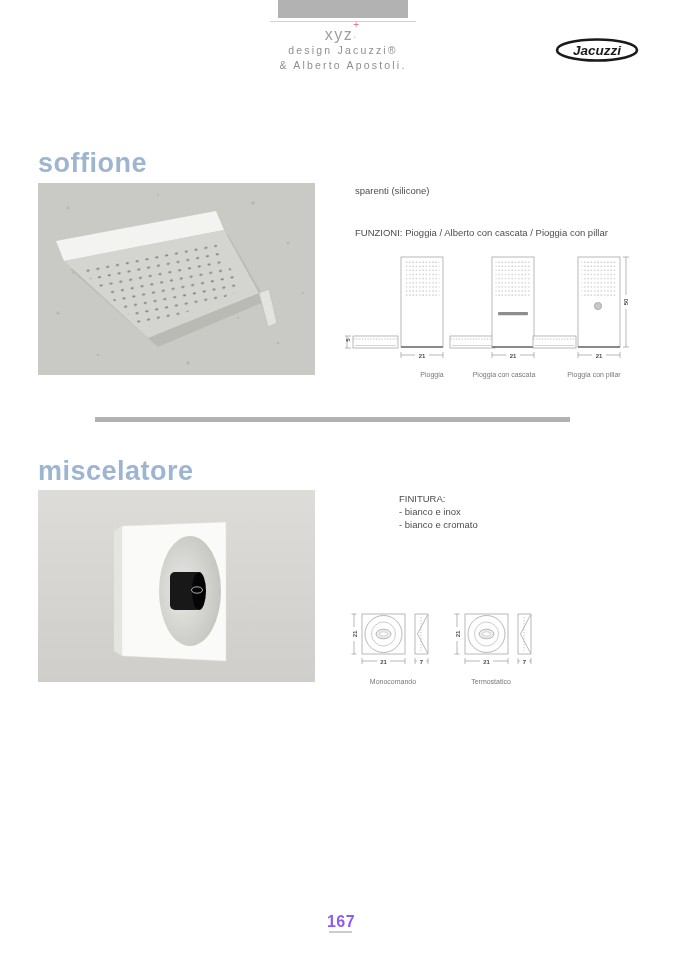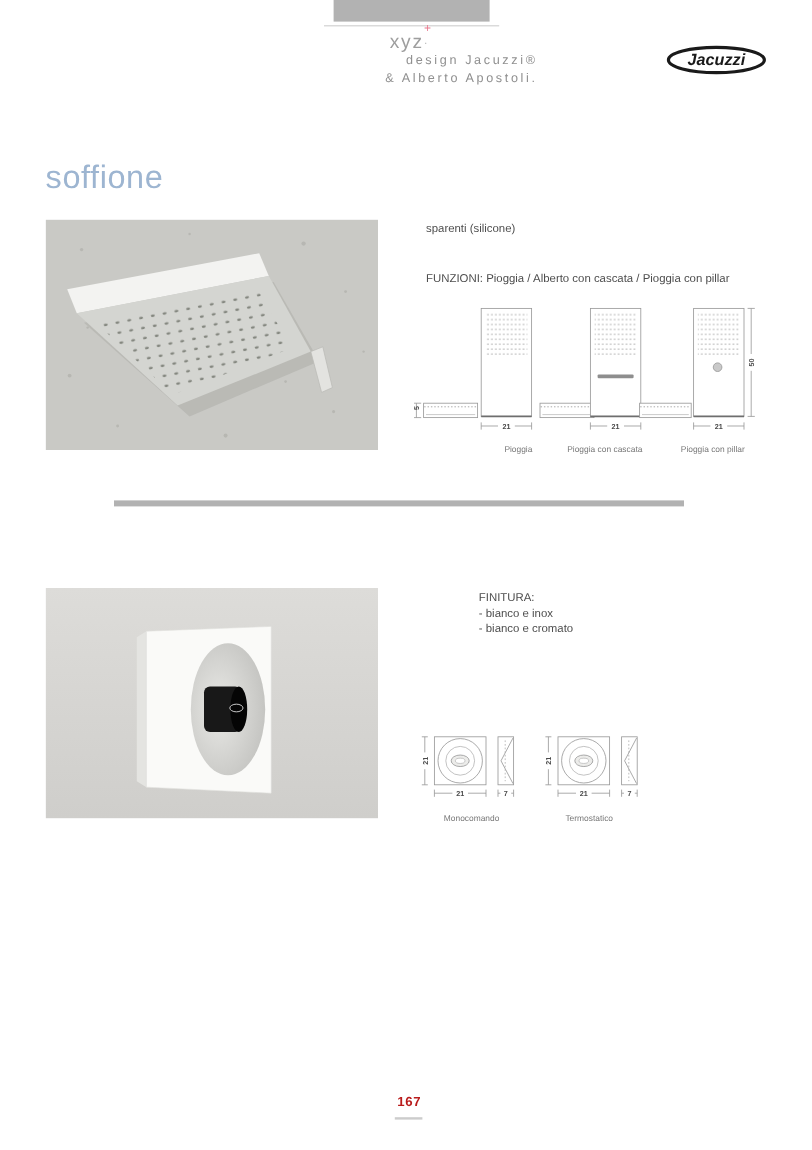--- a/index.html
+++ b/index.html
@@ -13,46 +13,46 @@
     margin: 0 auto;
   }
   
   .top-bar { position: absolute; left: 278px; top: 0; width: 130px; height: 18px; background: #b2b2b2; }
   .top-rule { position: absolute; left: 270px; top: 21px; width: 146px; height: 1px; background: #d2d2d2; }
   .brand { position: absolute; left: 270px; top: 24px; width: 146px; text-align: center;
            color: #9e9e9e; font-size: 16px; letter-spacing: 1.5px; }
   .brand .mark { position: relative; display: inline-block; width: 8px; height: 16px; }
   .brand .plus { position: absolute; left: 0; top: -5px; color: #e87b90; font-size: 10px; letter-spacing: 0; }
   .brand .dot  { position: absolute; left: 0; bottom: 0; color: #bdbdbd; font-size: 10px; letter-spacing: 0; }
-  .credit { position: absolute; left: 238px; top: 43px; width: 210px; text-align: right;
+  .credit { position: absolute; left: 238px; top: 43px; width: 210px; text-align: center;
             color: #8f8f8f; font-size: 10.5px; letter-spacing: 2.2px; line-height: 15px; }
   .jacuzzi-logo { position: absolute; left: 554px; top: 37px; }
   
-  .section-title { position: absolute; left: 38px; color: #9db5d1; font-size: 27px; font-weight: 400; letter-spacing: 0.5px; }
+  .section-title { position: absolute; left: 38px; color: #9db5d1; font-size: 27px; font-weight: 700; letter-spacing: 0.5px; margin-top: 15px; }
   #title-soffione { top: 133px; }
   #title-miscelatore { top: 441px; }
   
   .photo { position: absolute; left: 38px; width: 277px; height: 192px; }
   #photo-soffione { top: 183px; }
   #photo-miscelatore { top: 490px; }
   
   .copy { position: absolute; left: 355px; color: #4d4d4d; font-size: 9.5px; line-height: 13px; }
   .copy .row { white-space: nowrap; }
   #copy-soffione { top: 184px; }
   #copy-soffione .funzioni { margin-top: 29px; }
   #copy-miscelatore { top: 492px; margin-left: 44px; }
   
   .tech { position: absolute; }
   #tech-soffione { left: 343px; top: 249px; }
   #tech-miscelatore { left: 345px; top: 606px; }
   
   .divider { position: absolute; left: 95px; top: 417px; width: 475px; height: 5px; background: #b2b2b2; }
   
   .page-number { position: absolute; left: 319px; top: 913px; width: 44px; text-align: center;
-                 color: #b91c1c; font-size: 11px; font-weight: bold; letter-spacing: 0.5px; }
+                 color: #8b5cf6; font-size: 16px; font-weight: bold; letter-spacing: 0.5px; }
   .footer-rule { position: absolute; left: 329px; top: 931px; width: 23px; height: 2px; background: #cccccc; }
   .footer-square { position: absolute; left: 329px; top: 937px; width: 23px; height: 21px; background: #b2b2b2; }
   
   svg text { font-family: "Liberation Sans", sans-serif; }
   .dim { font-size: 6px; font-weight: bold; fill: #4a4a4a; }
   .variant { font-size: 7px; fill: #777777; }
 </style>
 </head>
 <body>
 
@@ -163,20 +163,21 @@
     <text class="dim" x="170" y="108.5" text-anchor="middle">21</text>
     <text class="dim" x="256" y="108.5" text-anchor="middle">21</text>
     <text class="dim" x="283" y="55" text-anchor="middle" transform="rotate(-90 283 53)">50</text>
     <text class="variant" x="89" y="128" text-anchor="middle">Pioggia</text>
     <text class="variant" x="161" y="128" text-anchor="middle">Pioggia con cascata</text>
     <text class="variant" x="251" y="128" text-anchor="middle">Pioggia con pillar</text>
   </svg>
 
   <div class="divider"></div>
 
+  <div class="section-title" id="title-miscelatore">miscelatore</div>
 
   <svg class="photo" id="photo-miscelatore" viewBox="0 0 277 192">
     <defs>
       <linearGradient id="wallGrad" x1="0" y1="0" x2="0" y2="1">
         <stop offset="0" stop-color="#dddcd9"></stop>
           <stop offset="1" stop-color="#cfcecb"></stop>
       </linearGradient>
       <radialGradient id="dishGrad" cx="0.38" cy="0.5" r="0.75">
         <stop offset="0" stop-color="#e9e9e6"></stop>
           <stop offset="1" stop-color="#bdbdba"></stop>

